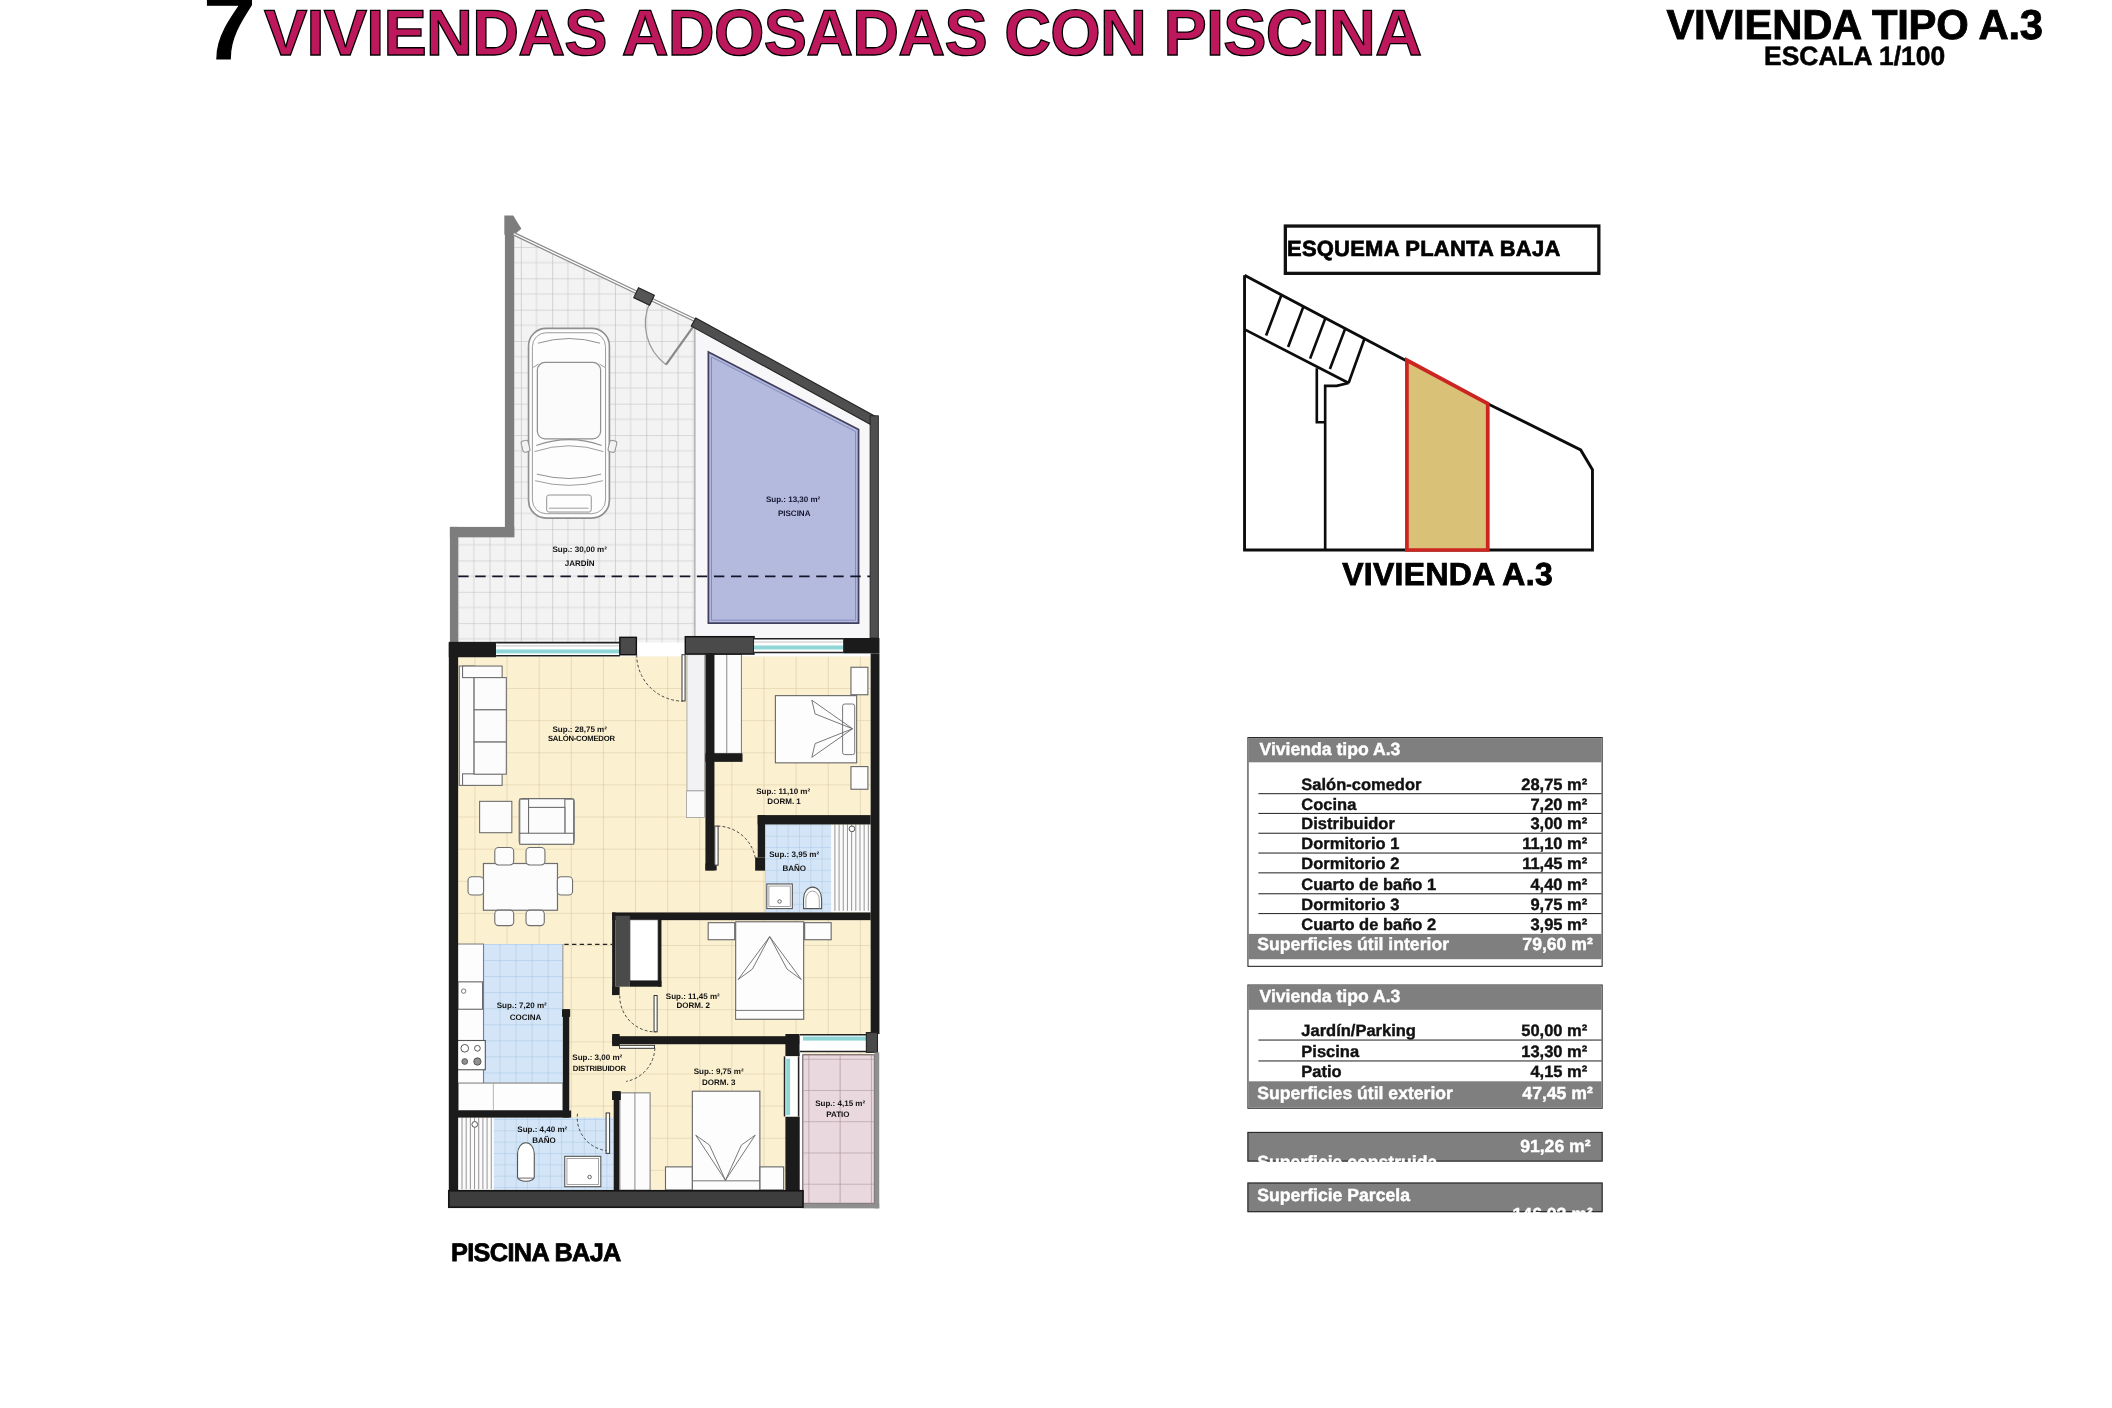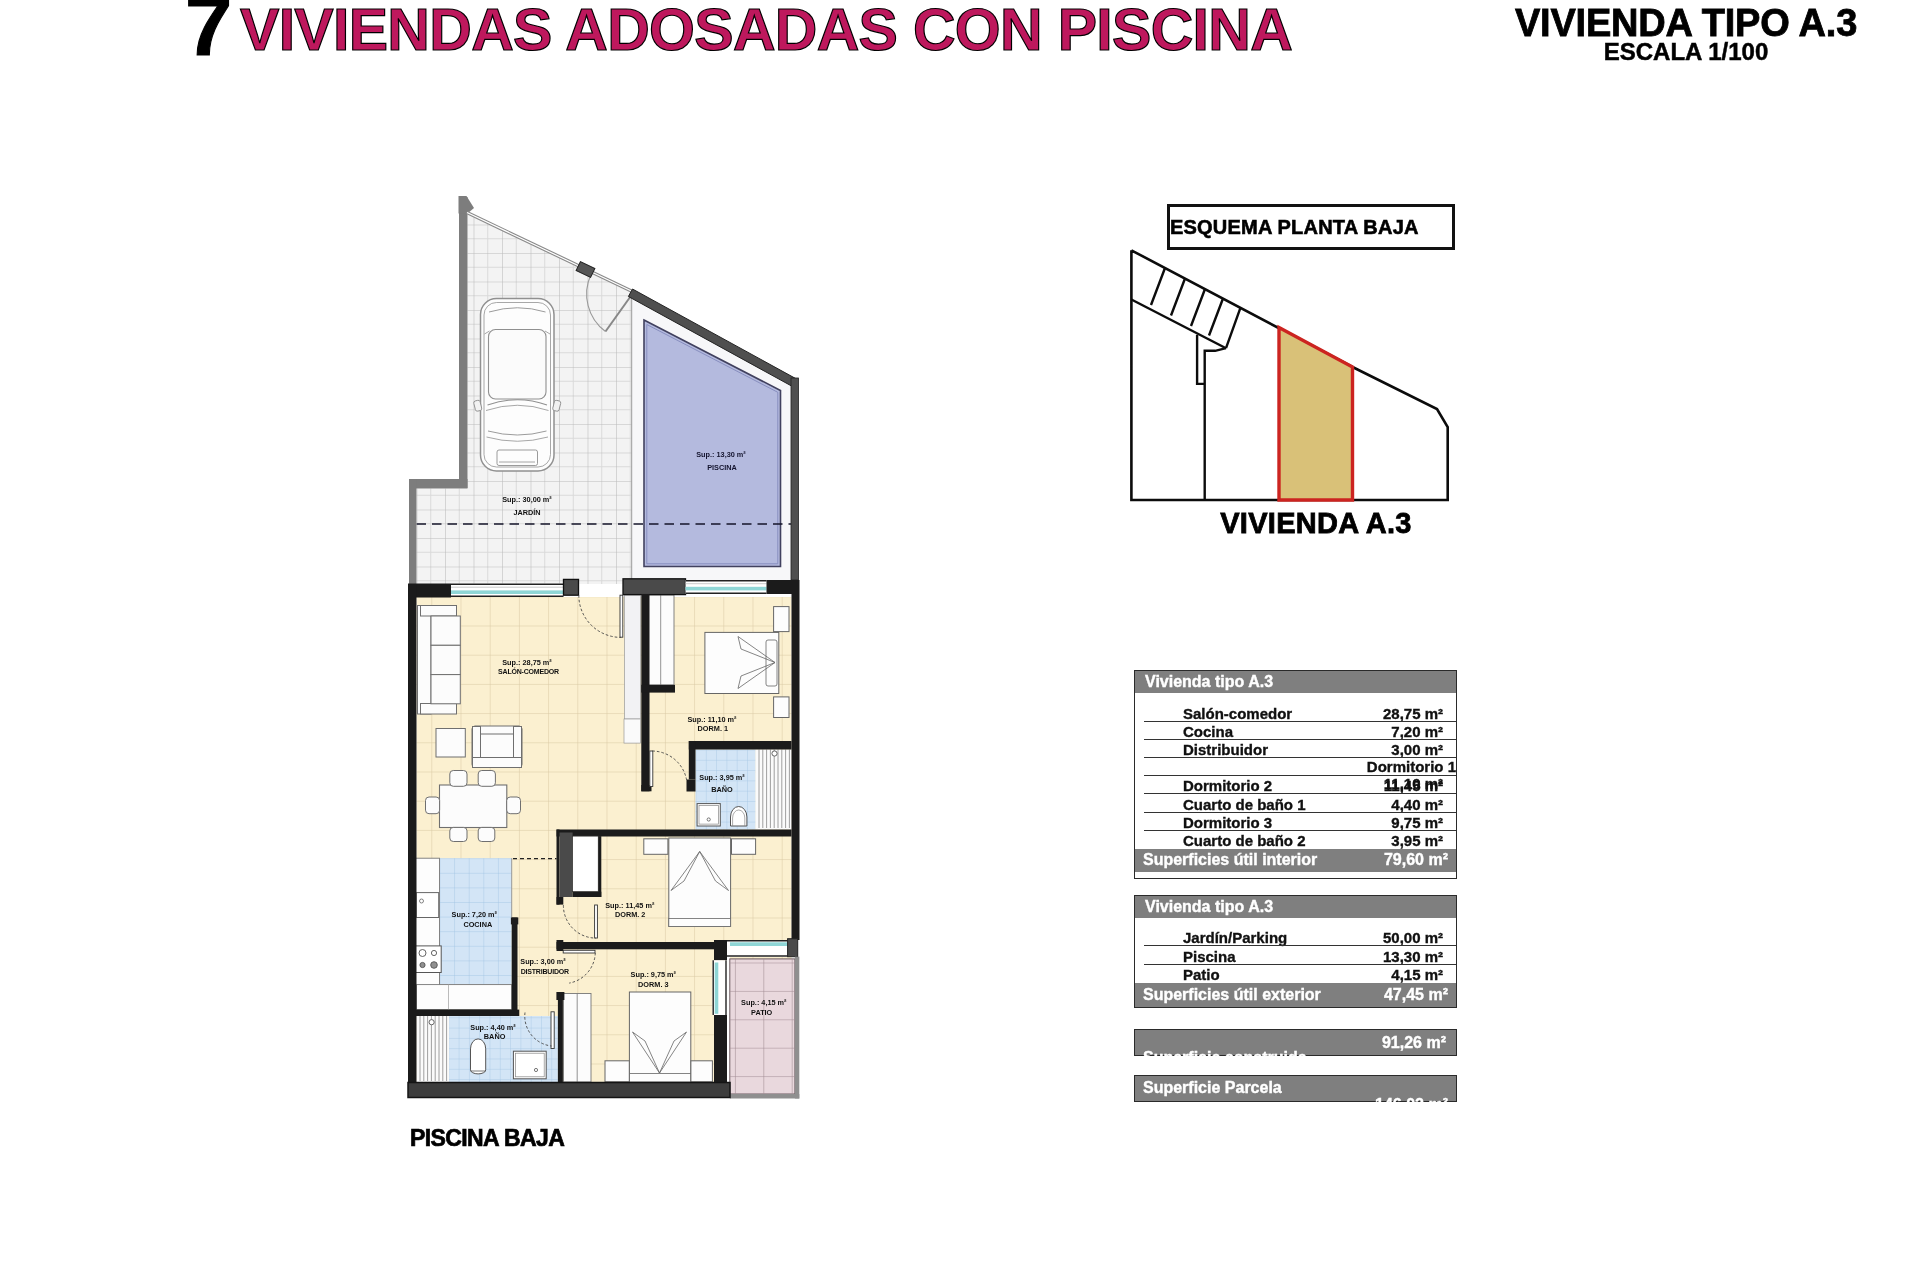--- a/index.html
+++ b/index.html
@@ -41,21 +41,21 @@
       <span class="val">28,75 m²</span>
     </div>
   <div class="row" style="height:18.2px;">
       <span class="lbl">Cocina</span>
       <span class="val">7,20 m²</span>
     </div>
   <div class="row" style="height:18.2px;">
       <span class="lbl">Distribuidor</span>
       <span class="val">3,00 m²</span>
     </div>
-  <div class="row" style="height:18.2px;flex-direction:column;">
+  <div class="row" style="height:18.2px;">
       <span class="lbl">Dormitorio 1</span>
       <span class="val">11,10 m²</span>
     </div>
   <div class="row" style="height:18.2px;">
       <span class="lbl">Dormitorio 2</span>
       <span class="val">11,45 m²</span>
     </div>
   <div class="row" style="height:18.2px;">
       <span class="lbl">Cuarto de baño 1</span>
       <span class="val">4,40 m²</span>

